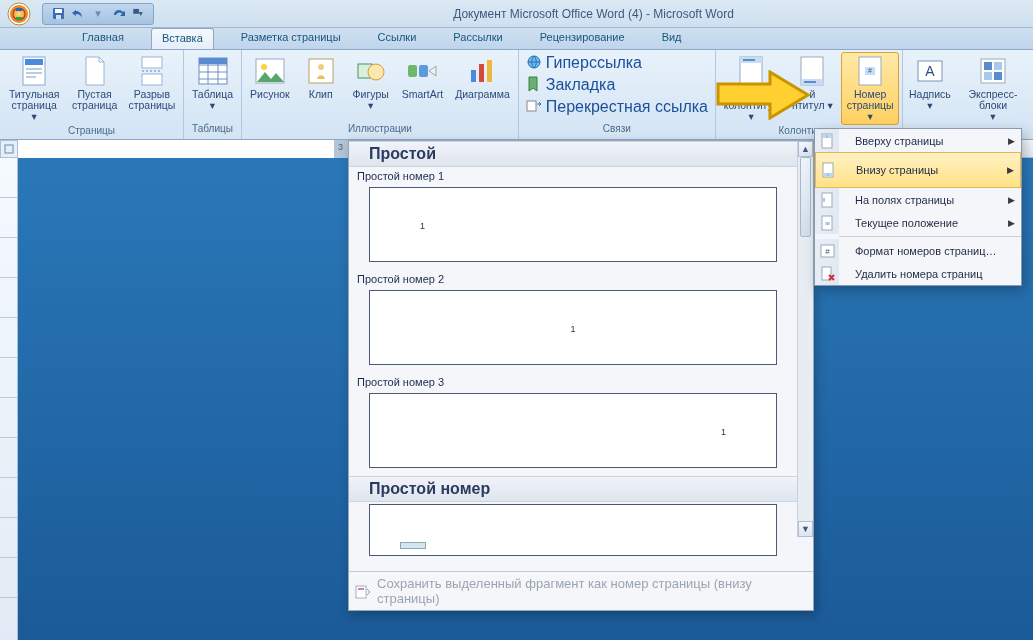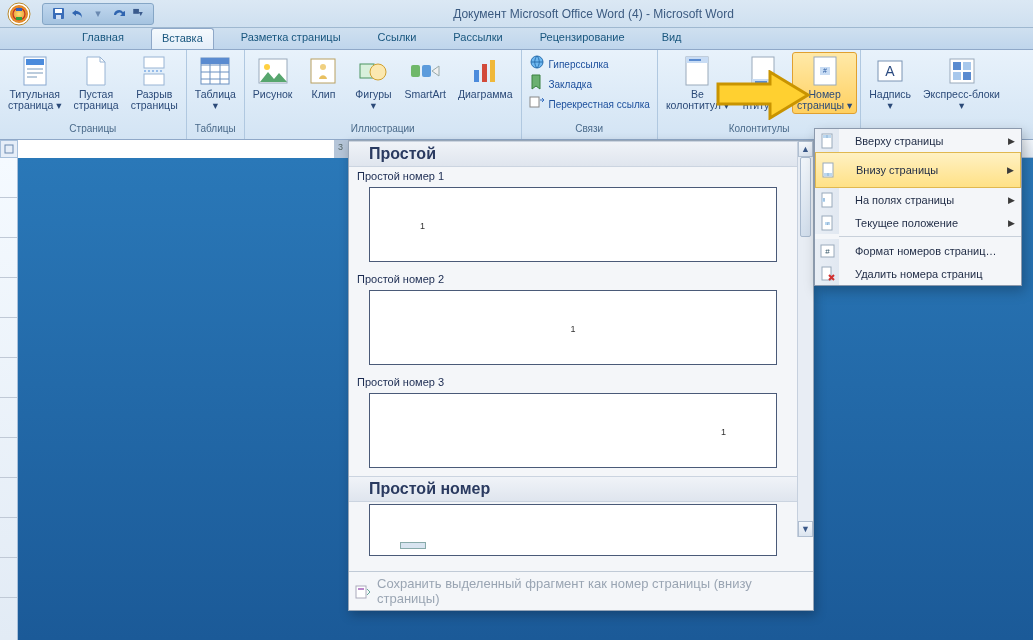--- a/index.html
+++ b/index.html
@@ -20,21 +20,21 @@
 
   
   .ribbon { height:90px; background:linear-gradient(#e8f2fb,#d3e4f4); display:flex; border-bottom:1px solid #8fa8c8; position:relative;}
   .group { border-right:1px solid #b0c8e0; display:flex; flex-direction:column; padding:2px 3px 0;}
   .group-body{flex:1; display:flex; align-items:flex-start; gap:2px;}
   .group-label{height:16px; text-align:center; font-size:10px; color:#4a6a8a;}
   .big-btn{ display:flex; flex-direction:column; align-items:center; justify-content:flex-start; padding:2px 4px; min-width:48px; gap:2px; cursor:default; border:1px solid transparent; border-radius:3px;}
   .big-btn.highlight{ background:linear-gradient(#ffe9a8,#ffd060); border:1px solid #e0a030;}
   .big-btn-label{font-size:10.5px; color:#2b4a78; text-align:center; line-height:11px;}
   .ico32{width:32px;height:32px;display:flex;align-items:center;justify-content:center;}
-  .small-row{display:flex;align-items:flex-end;gap:4px;padding:2px 4px;color:#1c4f9c;font-size:10px;white-space:nowrap;}
+  .small-row{display:flex;align-items:flex-start;gap:4px;padding:2px 4px;color:#1c4f9c;font-size:16px;white-space:nowrap;}
   .small-row .ico16{width:16px;height:16px;flex-shrink:0;}
   .group.vert .group-body{flex-direction:column;gap:0;}
 
   
   .arrow-overlay{position:absolute; left:714px; top:20px; pointer-events:none;}
 
   
   .doc-area{flex:1; display:flex; height:calc(640px - 28px - 22px - 90px); background:#1f6aa8; position:relative;}
   .corner{width:18px;height:18px;background:#e6eef8; border:1px solid #a8c0db; display:flex;align-items:center;justify-content:center;}
   .h-ruler{height:18px;background:linear-gradient(#f5faff,#e2ebf5);border-bottom:1px solid #a8c0db;flex:1;}

